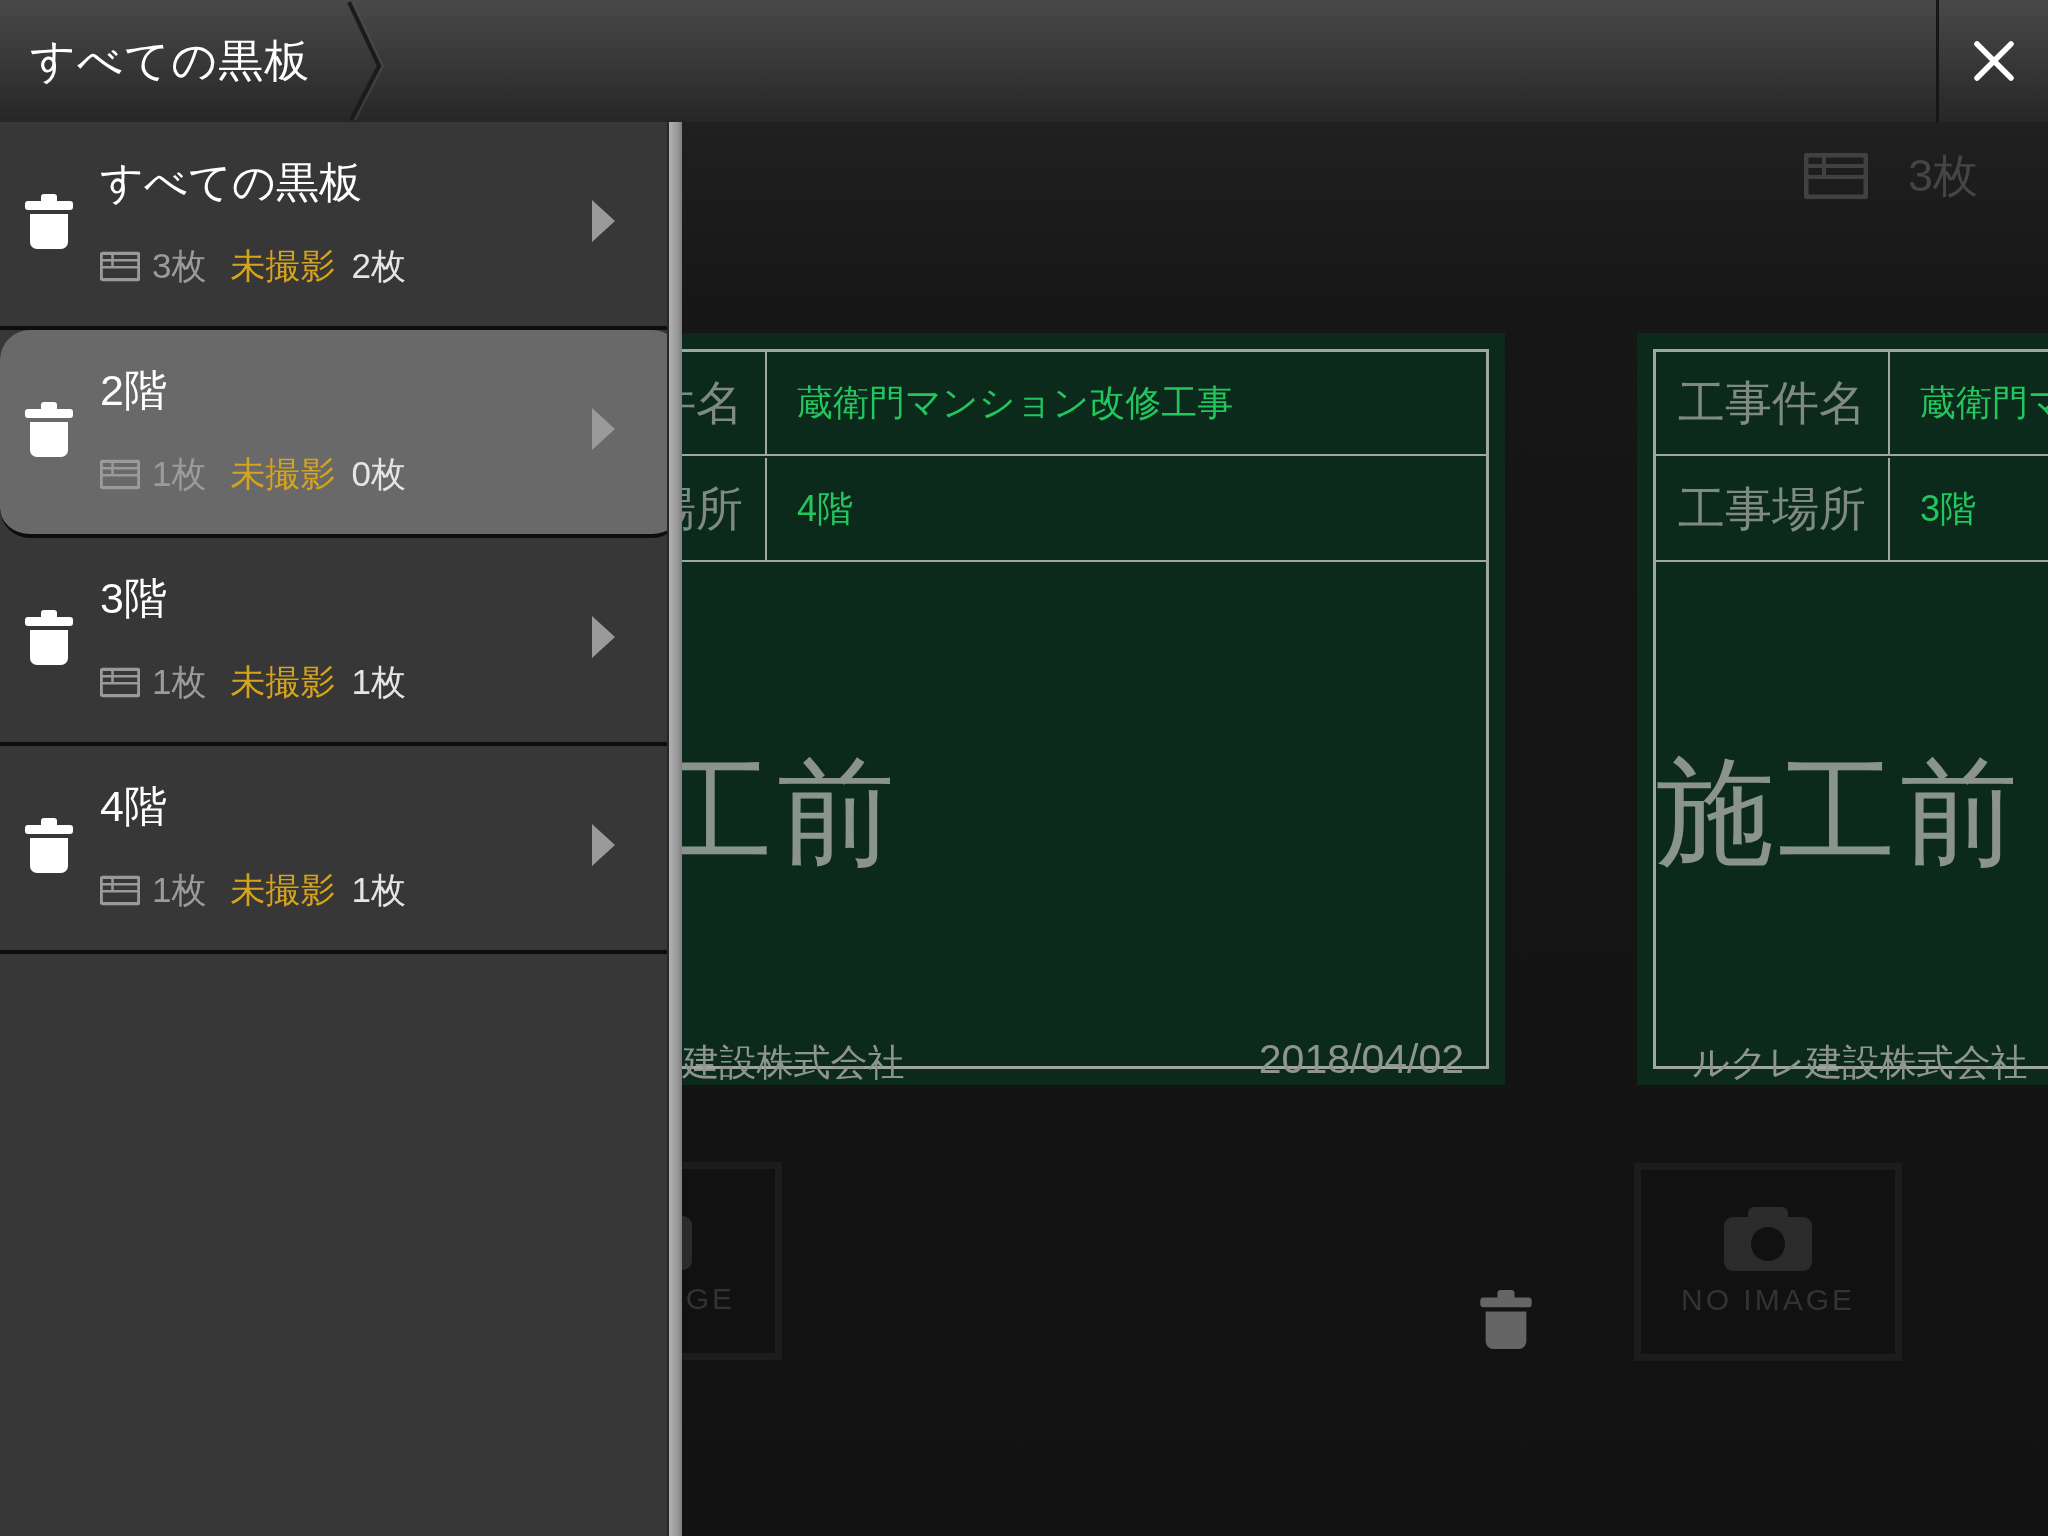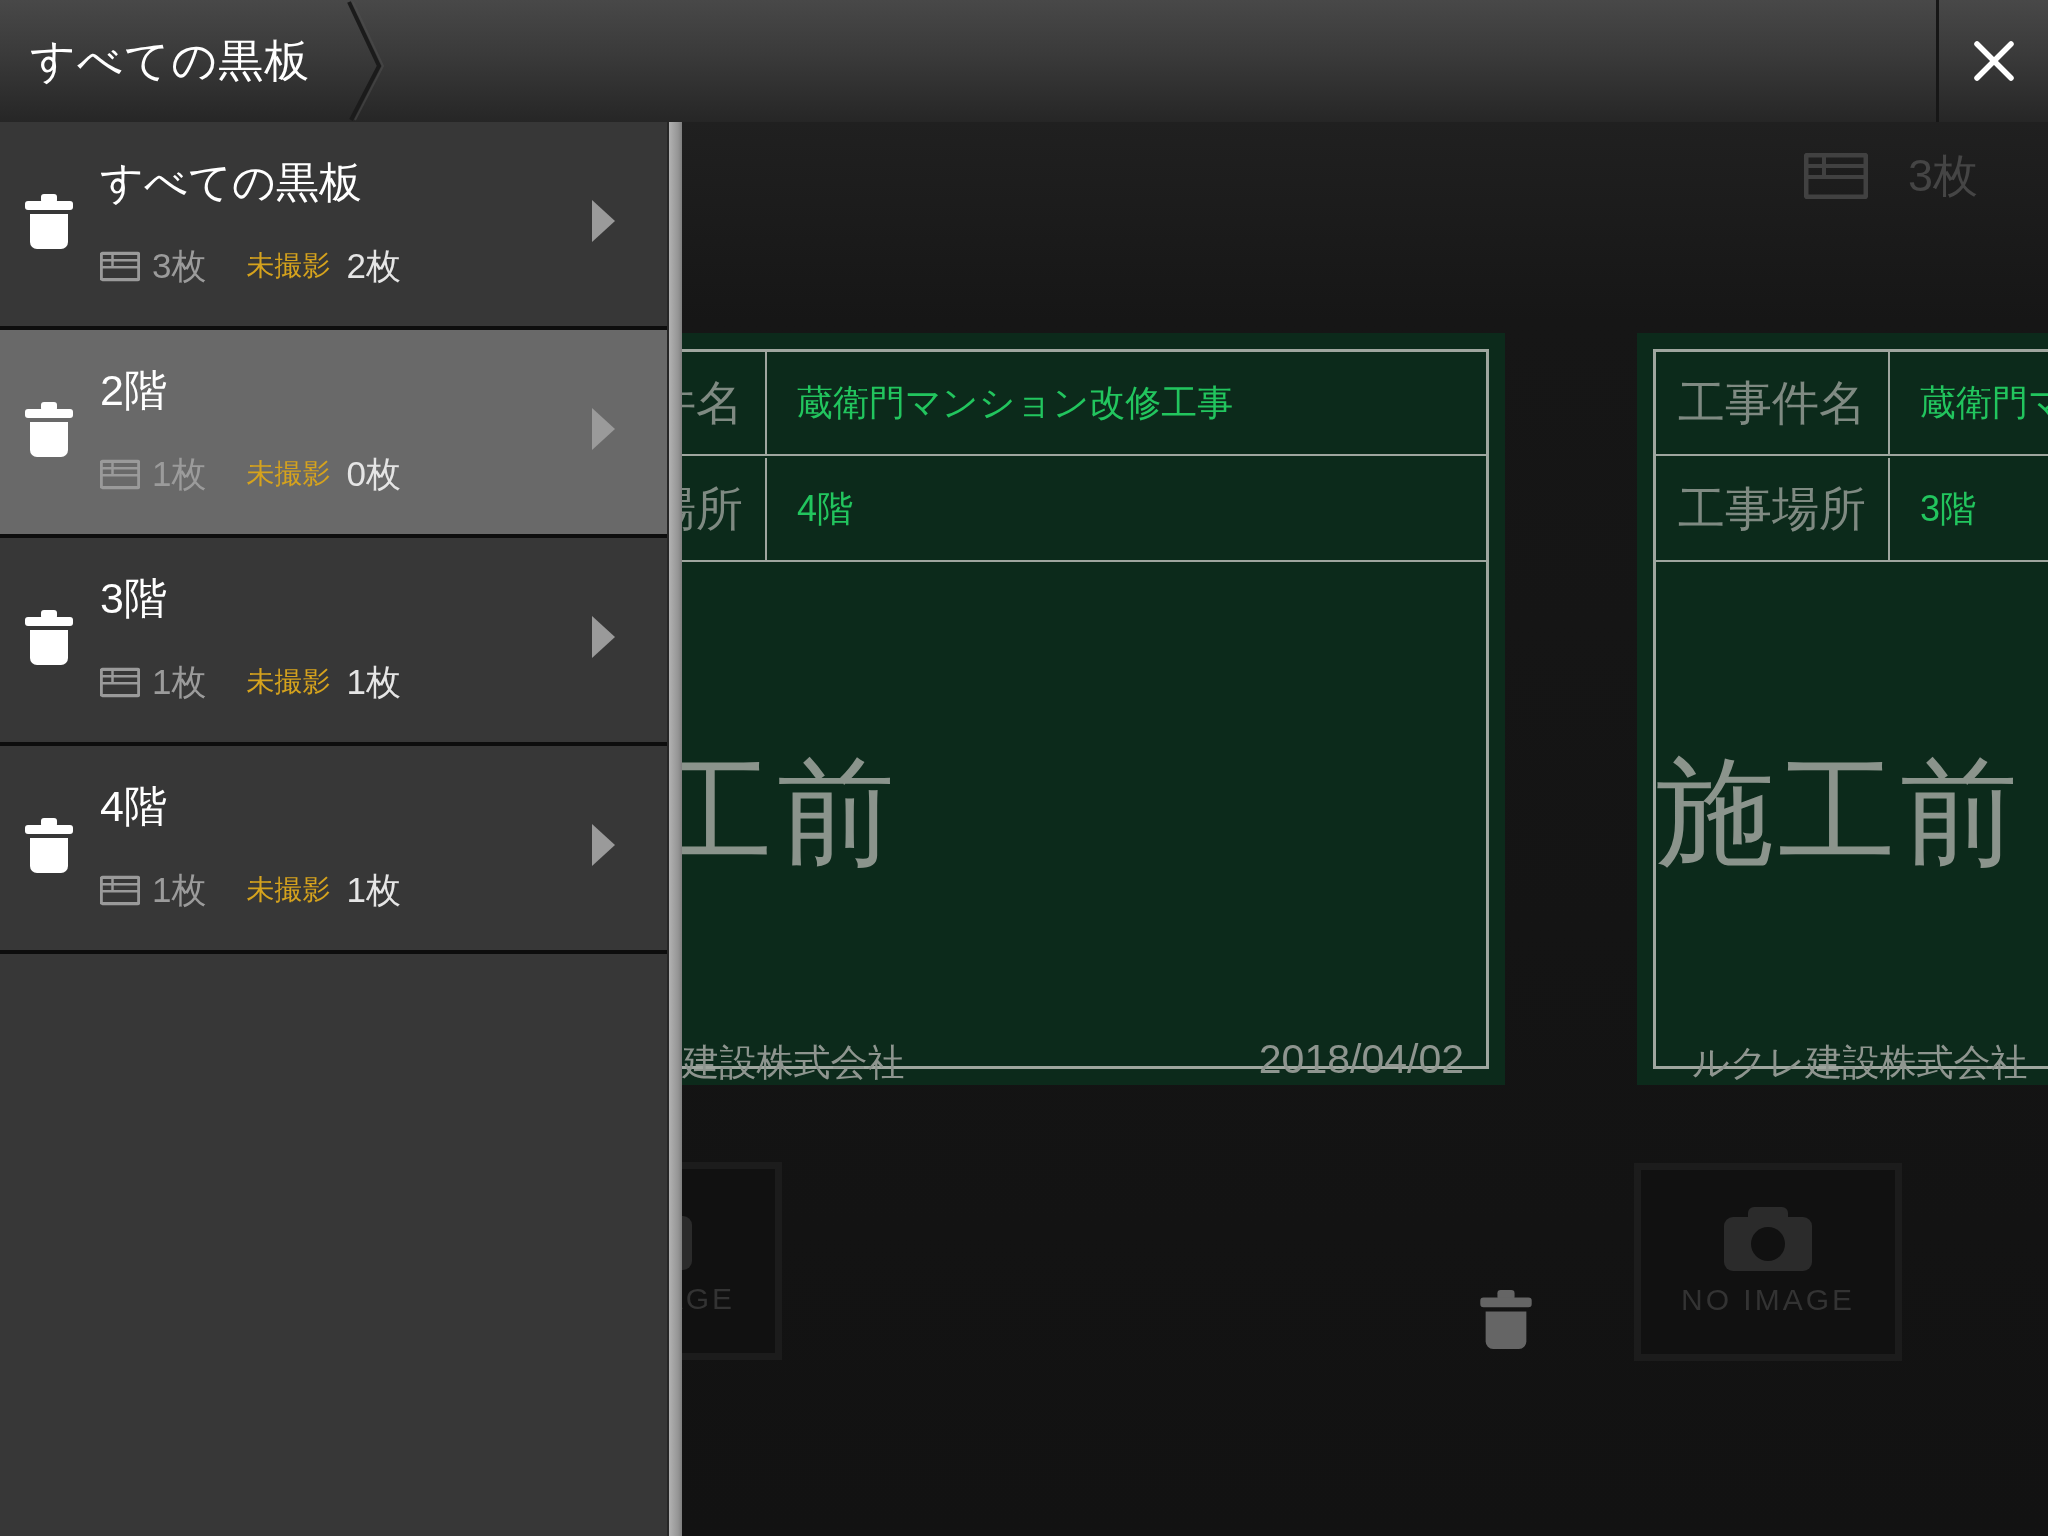--- a/index.html
+++ b/index.html
@@ -37,38 +37,38 @@
   }
   .sidebar-scrollbar {
     position:absolute; right:0; top:0; bottom:0; width:15px;
     background:linear-gradient(90deg,#b2b2b2 0%,#959595 70%,#7e7e7e 100%);
     border-left:2px solid #262626;
   }
   .item {
     position:relative; height:208px; border-bottom:4px solid #0d0d0d;
     background:#373737; cursor:pointer;
   }
-  .item.selected { background:#696969; }
+  .item.selected { background:#696969;border-radius:30px; }
   .item-trash { position:absolute; left:25px; top:72px; width:48px; height:56px; color:#ffffff; }
   .item-title {
     position:absolute; left:100px; top:32px; font-size:43px; color:#ffffff;
     white-space:nowrap;
   }
   .item-chevron {
     position:absolute; left:592px; top:78px; width:0; height:0;
     border-left:23px solid #9a9a9a; border-top:21px solid transparent;
     border-bottom:21px solid transparent;
   }
   .item-sub {
     position:absolute; left:100px; top:122px; height:44px;
     display:flex; align-items:center; white-space:nowrap;
   }
   .item-sub .board-ico { width:40px; height:33px; color:#9a9a9a; flex:none; }
   .sub-count { font-size:35px; color:#9b9b9b; margin-left:12px; }
-  .sub-unshot-label { font-size:28px; color:#d6a31d; margin-left:40px; }
+  .sub-unshot-label { font-size:35px; color:#d6a31d; margin-left:24px; }
   .sub-unshot-count { font-size:35px; color:#e5e5e5; margin-left:16px; }
 
   
   .content {
     position:absolute; left:682px; top:122px; right:0; bottom:0;
     overflow:hidden;
     background:linear-gradient(180deg,#202020 0%,#161616 14%,#121212 100%);
     z-index:10;
   }
   .counter {

